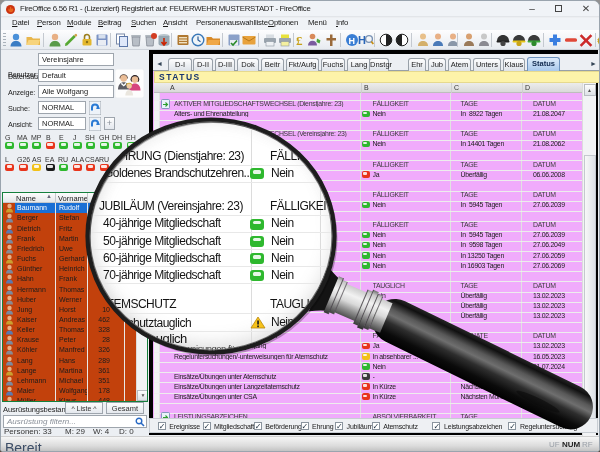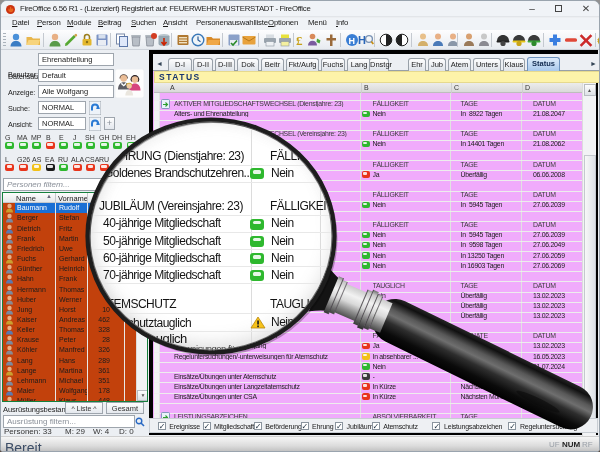--- a/index.html
+++ b/index.html
@@ -245,21 +245,21 @@
     <svg class="tico" style="left:577px">
           <path d="M3.5 2.2L8 6.7l4.5-4.5 1.8 1.8L9.8 8.5l4.5 4.5-1.8 1.8L8 10.3l-4.5 4.5-1.8-1.8 4.5-4.5L1.7 4z" fill="#cc2a2a"></path>
         </svg>
     <span class="tsep" style="left:594px"></span>
     <svg class="tico" style="left:596px">
           <text x="0" y="13" font-size="13" font-weight="bold" fill="#c8a018" font-family="Liberation Serif">€</text>
         </svg>
   </div>
   <div id="lp">
     <span class="lbl" style="top:20px">Benutzer:</span>
-        <span class="inp" style="top:3px">Ehrenabteilung</span>
+        <span class="inp" style="top:3px">Vereinsjahre</span>
     <span class="lbl" style="top:22px">Datensatz:</span>
         <span class="inp" style="top:19px">Default</span>
     <span class="lbl" style="top:38px">Anzeige:</span>
         <span class="inp" style="top:35px">Alle Wolfgang</span>
     <span class="lbl" style="top:54px">Suche:</span>
         <span class="inp" style="top:51px;width:48px">NORMAL</span>
     <span class="lbl" style="top:70px">Ansicht:</span>
         <span class="inp" style="top:67px;width:48px">NORMAL</span>
     <svg class="abs" style="left:88px;top:51px" width="12" height="14">
           <rect width="12" height="14" rx="1.5" fill="#eef3f9" stroke="#9ea5ad"></rect>
@@ -351,21 +351,20 @@
         </span>
     <span class="chip" style="left:71.5px;top:114px;background:#e8351c">
           <i></i>
         </span>
     <span class="chip" style="left:85px;top:114px;background:#e8351c">
           <i></i>
         </span>
     <span class="chip" style="left:98.5px;top:114px;background:#e8351c">
           <i></i>
         </span>
-    <span class="inp" style="left:2px;top:128px;width:144px;color:#8a9099;font-style:italic;font-size:8px">Personen filtern...</span>
     <div id="plist">
 <div class="abs" style="left:0;top:0;width:144px;height:10.3px;background:linear-gradient(#fcfcfc,#e6e8ea);border-bottom:1px solid #c6c9cc;font-size:7.5px;color:#222">
             <span class="abs" style="left:13px;top:1px">Name</span>
             <span class="abs" style="left:43px;top:0px;color:#667;font-size:6px">▲</span>
             <span class="abs" style="left:52px;top:0;width:1px;height:10px;background:#c6c9cc"></span>
             <span class="abs" style="left:55px;top:1px">Vorname</span>
             <span class="abs" style="left:84px;top:0;width:1px;height:10px;background:#c6c9cc"></span>
             <span class="abs" style="left:121px;top:0;width:1px;height:10px;background:#c6c9cc"></span>
           </div>
 <div class="lrow" style="top:10.30px">
@@ -544,21 +543,21 @@
 <span class="abs" style="left:121px;top:10px;width:1px;height:199px;background:#e8e8e8"></span>
 <div class="abs" style="left:133px;top:10.3px;width:12px;height:198.7px;background:#f2f3f5;border-left:1px solid #dcdcdc">
             <span class="abs" style="left:0;top:0;width:12px;height:11px;background:linear-gradient(#fdfdfd,#dde1e6);border:1px solid #b8bcc2;font-size:5px;color:#555;text-align:center;line-height:9px">▲</span>
             <span class="abs" style="left:0;top:98px;width:12px;height:26px;background:linear-gradient(#f8f8f8,#d8dce0);border:1px solid #b8bcc2"></span>
             <span class="abs" style="left:0;top:187px;width:12px;height:11px;background:linear-gradient(#fdfdfd,#dde1e6);border:1px solid #b8bcc2;font-size:5px;color:#555;text-align:center;line-height:9px">▼</span>
           </div>
 </div>
     <span class="lbl" style="left:2px;top:355px;font-size:7.5px">Ausrüstungsbestand:</span>
     <span class="sbtn" style="left:64px;top:352px;width:38px;height:12px;font-size:7px;color:#333;text-align:center;line-height:11px">^  Liste  ^</span>
     <span class="sbtn" style="left:105px;top:352px;width:38px;height:12px;font-size:7.5px;color:#333;text-align:center;line-height:11px">Gesamt</span>
-    <span class="inp" style="left:2px;top:365px;width:132px;color:#8a9099;font-size:8px">Ausrüstung filtern...</span>
+    <span class="inp" style="left:2px;top:365px;width:144px;color:#8a9099;font-style:italic;font-size:8px">Ausrüstung filtern...</span>
     <svg class="abs" style="left:134px;top:367px" width="10" height="10">
           <circle cx="4" cy="4" r="2.8" fill="none" stroke="#2a6ac4" stroke-width="1.4"></circle>
           <path d="M6 6l3 3" stroke="#2a6ac4" stroke-width="1.6"></path>
         </svg>
     <span class="abs" style="left:3px;top:377px;font-size:8px;color:#333">Personen:  33</span>
     <span class="abs" style="left:64px;top:377px;font-size:8px;color:#333">M:  29</span>
     <span class="abs" style="left:92px;top:377px;font-size:8px;color:#333">W:  4</span>
     <span class="abs" style="left:118px;top:377px;font-size:8px;color:#333">D:  0</span>
   </div>
   <div id="rp">

